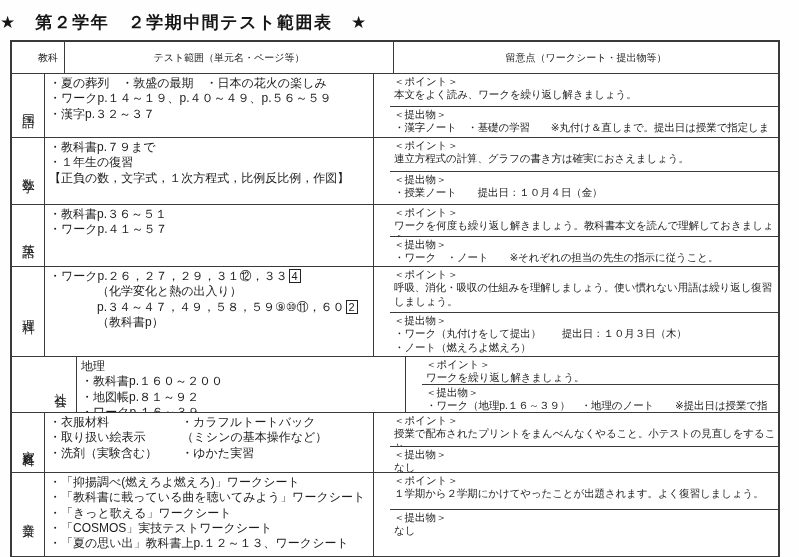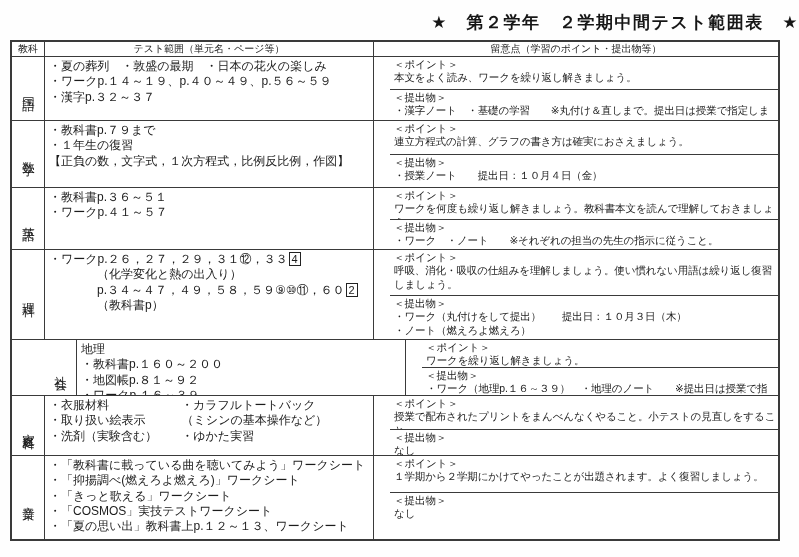--- a/index.html
+++ b/index.html
@@ -7,28 +7,28 @@
   body {
     width: 799px; height: 557px;
     background: #ffffff;
     font-family: "Liberation Sans", "DejaVu Sans", sans-serif;
     color: #1c1c1c;
     overflow: hidden;
   }
   .page { position: relative; width: 799px; height: 557px; background: #fefefe; }
   .title {
     position: absolute; top: 11px; left: 0; width: 100%;
-    text-align: right; font-size: 17px; font-weight: bold; letter-spacing: 1.5px;
+    text-align: left; font-size: 17px; font-weight: bold; letter-spacing: 1.5px;
     color: #161616;
   }
   .range-table {
     position: absolute; left: 10px; top: 40px; width: 770px;
     border: 2px solid #3a3a3a; background: #fff;
   }
-  .header-row { display: flex; height: 15px; border-bottom: 1px solid #3a3a3a; }
+  .header-row { display: flex; height: 32px; border-bottom: 1px solid #3a3a3a; padding-left: 20px; }
   .hc { font-size: 10px; display: flex; align-items: center; justify-content: center; color: #222; }
   .subject-col { width: 33px; border-right: 1px solid #3a3a3a; }
   .range-col  { width: 329px; border-right: 1px solid #3a3a3a; }
   .notes-col  { flex: 1; }
   .row { display: flex; border-bottom: 1px solid #3a3a3a; justify-content: flex-end; }
   .row:last-child { border-bottom: none; }
   .cell.subject {
     width: 33px; border-right: 1px solid #3a3a3a;
     display: flex; align-items: center; justify-content: center;
     font-size: 12.5px; color: #1a1a1a;
@@ -55,21 +55,21 @@
 </head>
 <body>
 
 <div class="page">
   <div class="title">★　第２学年　２学期中間テスト範囲表　★</div>
 
   <div class="range-table">
     <div class="header-row">
       <div class="hc subject-col">教科</div>
       <div class="hc range-col">テスト範囲（単元名・ページ等）</div>
-      <div class="hc notes-col">留意点（学習のポイント・提出物等）</div>
+      <div class="hc notes-col">留意点（ワークシート・提出物等）</div>
     </div>
     <div id="rows">
         <div class="row" style="height: 64px;">
           <div class="cell subject">
             <span>国語</span>
           </div>
           <div class="cell range"><div class="range-line"><span>・夏の葬列　・敦盛の最期　・日本の花火の楽しみ</span></div><div class="range-line"><span>・ワークp.１４～１９、p.４０～４９、p.５６～５９</span></div><div class="range-line"><span>・漢字p.３２～３７</span></div></div>
           <div class="cell notes">
             <div class="sec point" style="height: 33px;">
               <div class="sec-label">＜ポイント＞</div>
@@ -159,21 +159,21 @@
             <div class="sec submit">
               <div class="sec-label">＜提出物＞</div>
               <div class="ntext">なし</div>
             </div>
           </div>
         </div>
         <div class="row" style="height: 83px;">
           <div class="cell subject">
             <span>音楽</span>
           </div>
-          <div class="cell range"><div class="range-line"><span>・「教科書に載っている曲を聴いてみよう」ワークシート</span></div><div class="range-line"><span>・「抑揚調べ(燃えろよ燃えろ)」ワークシート</span></div><div class="range-line"><span>・「きっと歌える」ワークシート</span></div><div class="range-line"><span>・「COSMOS」実技テストワークシート</span></div><div class="range-line"><span>・「夏の思い出」教科書上p.１２～１３、ワークシート</span></div></div>
+          <div class="cell range"><div class="range-line"><span>・「抑揚調べ(燃えろよ燃えろ)」ワークシート</span></div><div class="range-line"><span>・「教科書に載っている曲を聴いてみよう」ワークシート</span></div><div class="range-line"><span>・「きっと歌える」ワークシート</span></div><div class="range-line"><span>・「COSMOS」実技テストワークシート</span></div><div class="range-line"><span>・「夏の思い出」教科書上p.１２～１３、ワークシート</span></div></div>
           <div class="cell notes">
             <div class="sec point" style="height: 37px;">
               <div class="sec-label">＜ポイント＞</div>
               <div class="ntext">１学期から２学期にかけてやったことが出題されます。よく復習しましょう。</div>
             </div>
             <div class="sec submit">
               <div class="sec-label">＜提出物＞</div>
               <div class="ntext">なし</div>
             </div>
           </div>

